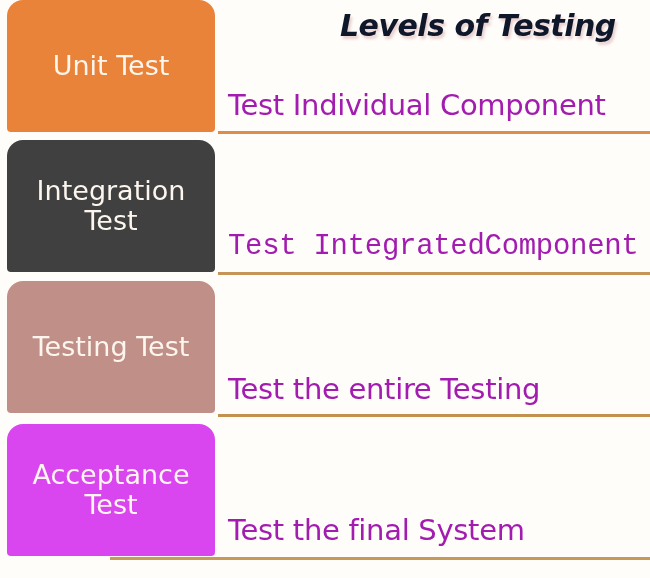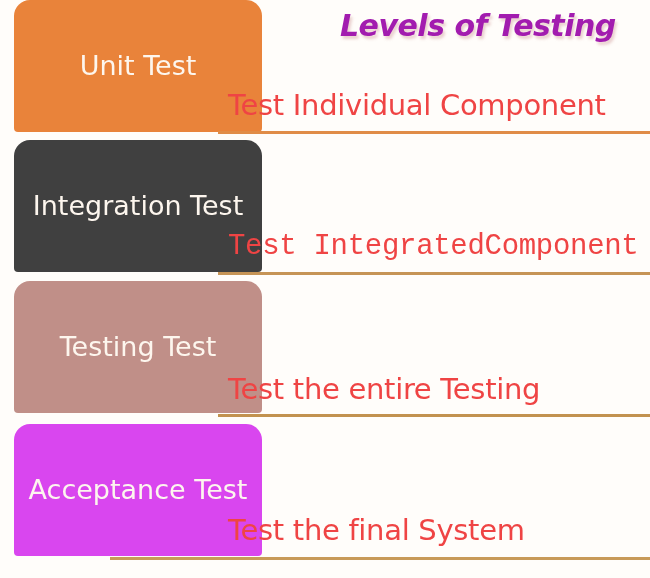--- a/index.html
+++ b/index.html
@@ -26,58 +26,57 @@
     position: absolute;
     top: 8px;
     left: 340px;
     width: 250px;
     text-align: right;
     font-family: "DejaVu Sans", sans-serif;
     font-size: 30px;
     font-weight: bold;
     font-style: italic;
     letter-spacing: -0.5px;
-    color: #a21caf;
+    color: #0f172a;
     text-shadow: 2px 3px 3px rgba(200,140,140,0.40);
     white-space: nowrap;
   }
 
   
   .row {
     position: absolute;
     left: 0;
     width: 650px;
   }
 
   .level-box {
     position: absolute;
     left: 7px;
-    width: 248px;
+    width: 208px;
     border-radius: 16px 16px 4px 4px;
     display: flex;
     align-items: center;
     justify-content: center;
     box-sizing: border-box;
     padding: 0 4px;
-    margin-left: 7px;
   }
 
   .level-label {
     color: #fdf6ee;
     font-family: "DejaVu Sans", sans-serif;
     font-size: 27px;
     line-height: 1.12;
     text-align: center;
     font-weight: 400;
   }
 
   .desc {
     position: absolute;
     left: 228px;
-    color: #ef4444;
+    color: #a21caf;
     font-family: "DejaVu Sans", sans-serif;
     font-size: 29px;
     font-weight: 400;
     white-space: nowrap;
     letter-spacing: -0.3px;
   }
 
   .divider {
     position: absolute;
     height: 3px;

